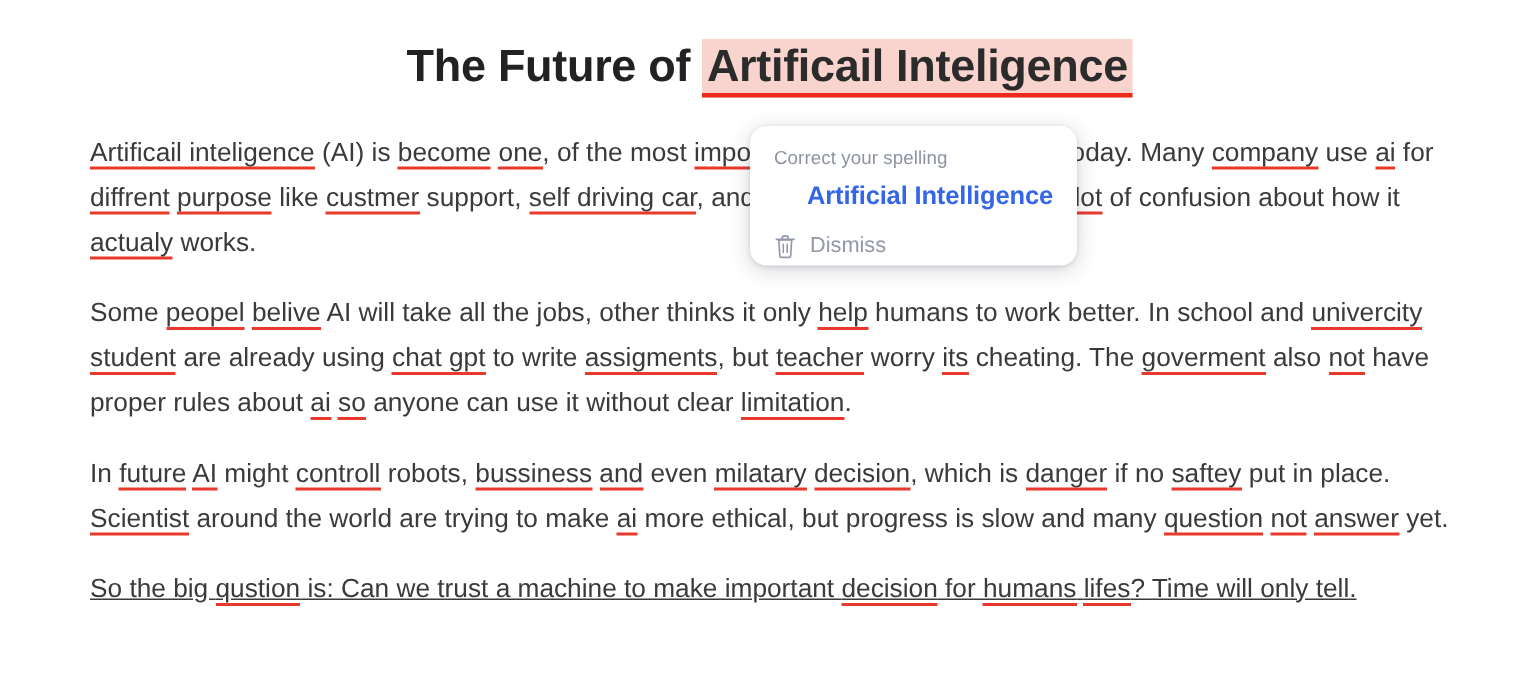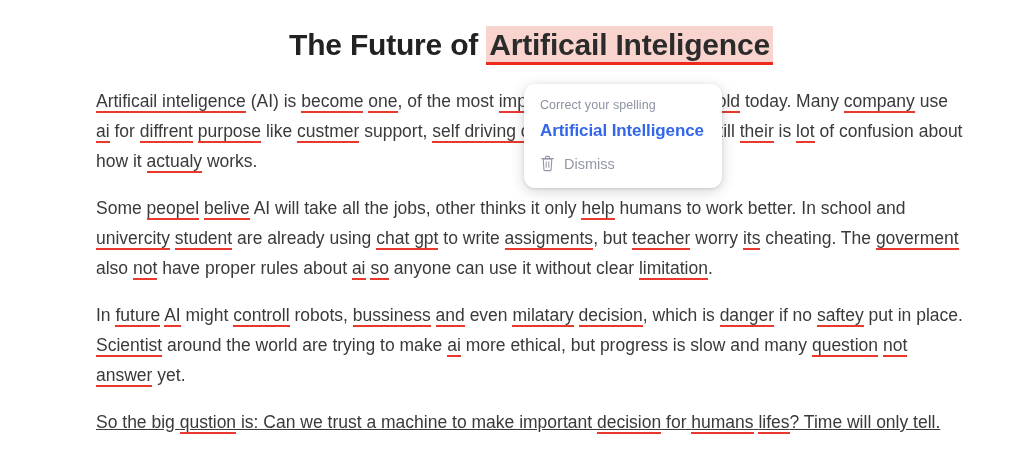--- a/index.html
+++ b/index.html
@@ -15,21 +15,21 @@
     overflow: hidden;
     position: relative;
   }
 
   #doc {
     position: absolute;
     left: 0; top: 0;
     width: 1024px;
     height: 454px;
     box-sizing: border-box;
-    padding: 26px 58px 0 96px;
+    padding: 26px 58px 0 60px;
   }
 
   h1.doc-title {
     margin: 0 0 22px 0;
     text-align: center;
     font-size: 30px;
     font-weight: bold;
     letter-spacing: -0.2px;
     color: #222222;
     line-height: 1.25;
@@ -56,48 +56,49 @@
     background: #f9d4cf;
     border-bottom: 3px solid #ec2b1c;
     color: #2b2b2b;
     padding: 2px 3px 1px 3px;
     cursor: pointer;
   }
 
   
   #popup {
     position: absolute;
-    left: 524px;
+    left: 500px;
     top: 84px;
-    width: 198px;
+    width: 218px;
     box-sizing: border-box;
     background: #ffffff;
     border-radius: 11px;
     box-shadow: 0 3px 14px rgba(40,45,60,0.20), 0 1px 3px rgba(40,45,60,0.13);
-    padding: 12px 16px 15px 16px;
+    padding: 12px 16px 4px 16px;
     z-index: 50;
   }
   .popup-label {
     font-size: 12.5px;
     color: #8d93a3;
     line-height: 18px;
     margin-bottom: 4px;
     letter-spacing: 0.05px;
   }
   .popup-suggestion {
     font-size: 17px;
     font-weight: bold;
     color: #3366e8;
     line-height: 26px;
     cursor: pointer;
     letter-spacing: -0.1px;
+    text-align: right;
   }
   .popup-dismiss {
     display: flex;
-    align-items: flex-start;
+    align-items: center;
     gap: 9px;
     margin-top: 11px;
     cursor: pointer;
   }
   .popup-dismiss .trash-ic {
     width: 15px;
     height: 17px;
     display: block;
     flex: 0 0 auto;
   }

